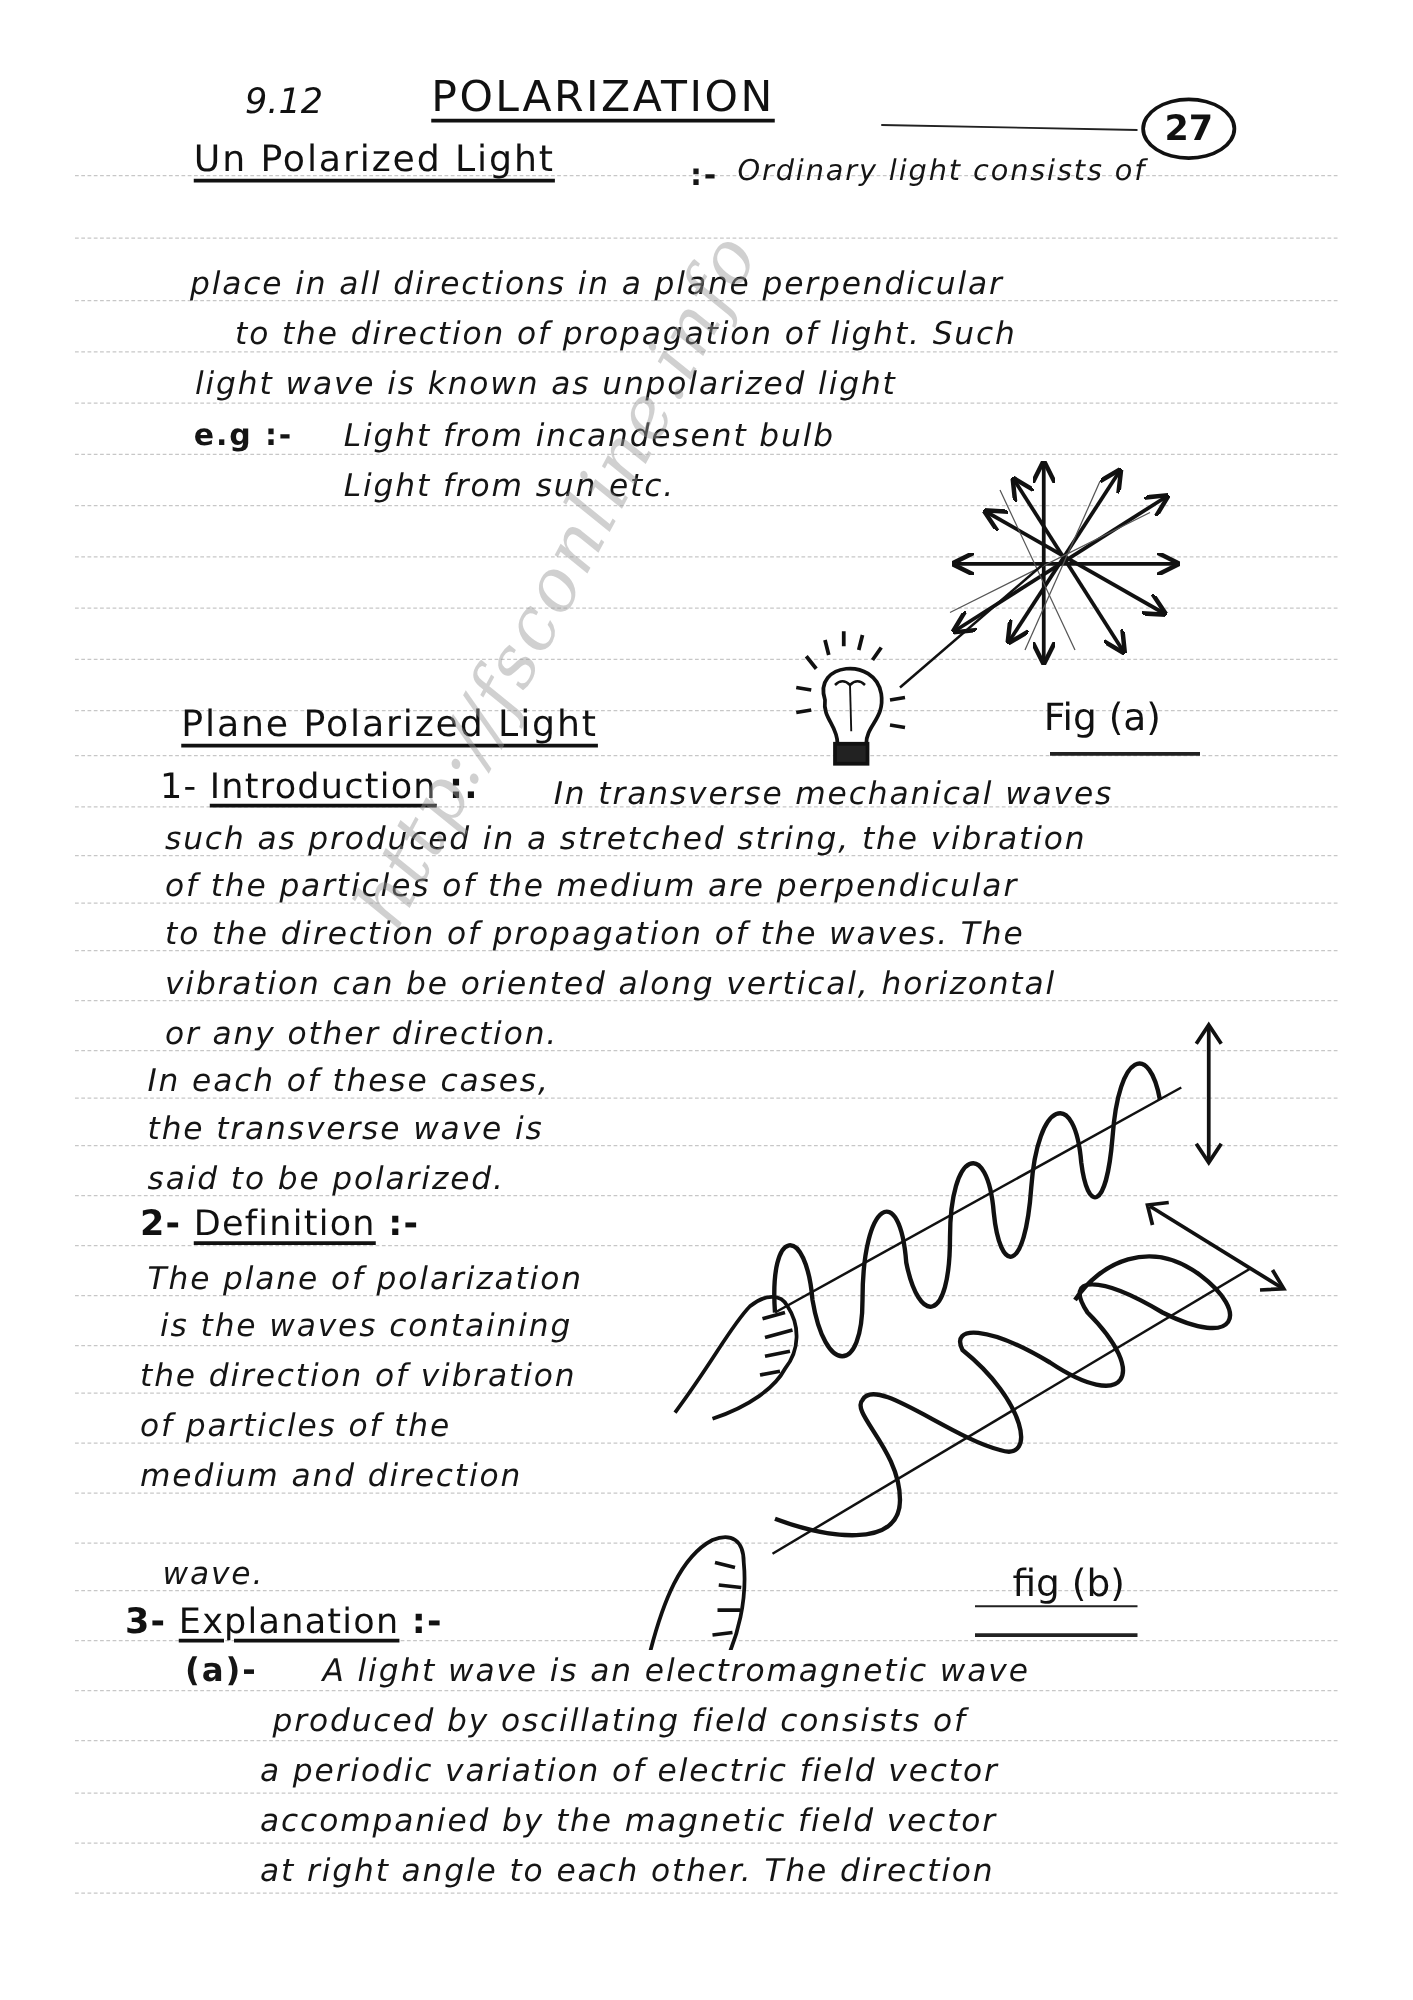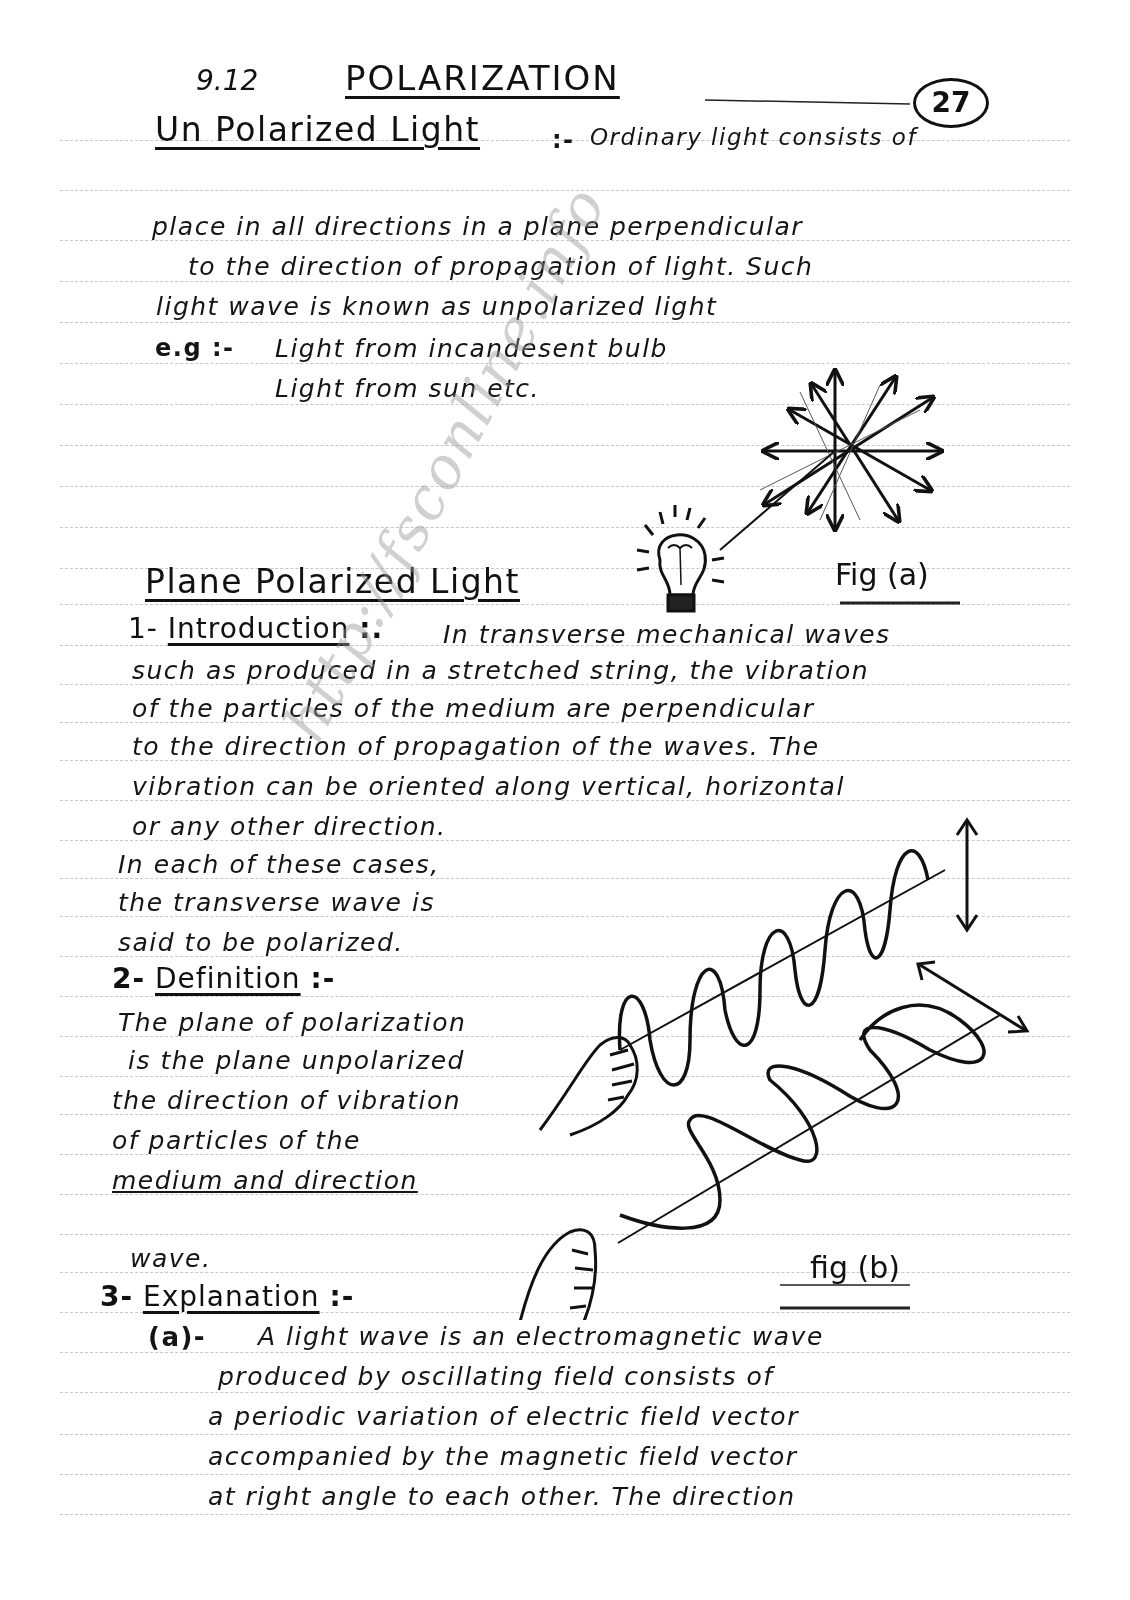--- a/index.html
+++ b/index.html
@@ -7,21 +7,21 @@
          font-family: "DejaVu Sans", sans-serif; color: #111; }
   .page { position: absolute; left: 0; top: 0; width: 1130px; height: 1600px; }
   .rule { position: absolute; left: 60px; width: 1010px; height: 0;
           border-top: 1px dashed #9a9a9a; opacity: 0.55; }
   .ln { position: absolute; white-space: nowrap; font-style: italic;
         font-family: "DejaVu Sans", sans-serif; font-size: 25px; letter-spacing: 1.5px;
         color: #151515; font-weight: 300; }
   .sec-num { position:absolute; font-family:"DejaVu Sans",sans-serif; font-size:28px; font-style:italic; }
   .title { position:absolute; font-family:"DejaVu Sans",sans-serif; font-size:34px; letter-spacing:2px;
            text-decoration: underline; text-decoration-thickness: 3px; text-underline-offset: 6px; }
-  .heading { position:absolute; font-family:"DejaVu Sans",sans-serif; font-size:33px; letter-spacing:1.5px;
+  .heading { position:absolute; font-family:"DejaVu Sans",sans-serif; font-size:29px; letter-spacing:1.5px;
              text-decoration: underline; text-decoration-thickness: 3px; text-underline-offset: 6px; white-space:nowrap; }
   .subhead { position:absolute; font-family:"DejaVu Sans",sans-serif; font-size:28px; letter-spacing:1px; white-space:nowrap; }
   .subhead .u { text-decoration: underline; text-decoration-thickness: 2.5px; text-underline-offset: 5px; }
   .bold { font-weight: bold; font-style: normal; }
   .page-num { position:absolute; left:913px; top:78px; width:70px; height:44px; border:3px solid #111;
               border-radius: 50%; font-size:28px; text-align:center; line-height:44px; font-weight:bold; }
   .fig-label { position:absolute; font-size:30px; font-family:"DejaVu Sans",sans-serif; }
   .watermark { position:absolute; left: 270px; top: 720px; font-size: 58px; color: rgba(150,150,150,0.45);
                transform: rotate(-62deg); transform-origin: left top; font-family:"DejaVu Serif",serif;
                font-style: italic; letter-spacing: 2px; white-space: nowrap; }
@@ -136,24 +136,24 @@
   <div class="ln" style="left:118px;top:850px;">In each of these cases,</div>
   <div class="ln" style="left:118px;top:888px;">the transverse wave is</div>
   <div class="ln" style="left:118px;top:928px;">said to be polarized.</div>
 
   <div class="subhead" style="left:112px;top:962px;">
     <span class="bold">2-</span>
     <span class="u">Definition</span>
     <span class="bold">:-</span>
   </div>
   <div class="ln" style="left:118px;top:1008px;">The plane of polarization</div>
-  <div class="ln" style="left:128px;top:1046px;">is the plane unpolarized</div>
+  <div class="ln" style="left:128px;top:1046px;">is the waves containing</div>
   <div class="ln" style="left:112px;top:1086px;">the direction of vibration</div>
   <div class="ln" style="left:112px;top:1126px;">of particles of the</div>
-  <div class="ln" style="left:112px;top:1166px;text-decoration:underline;">medium and direction</div>
+  <div class="ln" style="left:112px;top:1166px;">medium and direction</div>
   <div class="ln" style="left:130px;top:1244px;">wave.</div>
 
   <svg width="1130" height="1320">
     <g stroke="#111" stroke-width="3.5" fill="none">
 
       <path d="M620 1050 C 615 980, 645 980, 650 1040 C 660 1100, 690 1100, 690 1040 C 690 960, 720 945, 725 1010 C 735 1060, 760 1060, 760 990 C 760 920, 790 910, 795 970 C 800 1020, 820 1020, 825 950 C 830 880, 860 870, 865 930 C 870 970, 885 970, 890 910 C 895 840, 920 835, 928 880"></path>
 
       <path d="M620 1215 C 660 1230, 720 1240, 720 1200 C 720 1160, 680 1130, 690 1120 C 700 1100, 760 1150, 800 1160 C 830 1170, 820 1120, 770 1080 C 760 1060, 790 1060, 840 1090 C 900 1130, 920 1100, 870 1050 C 850 1020, 880 1020, 930 1050 C 990 1080, 1000 1050, 960 1020 C 920 990, 880 1010, 860 1040"></path>
     </g>
 

